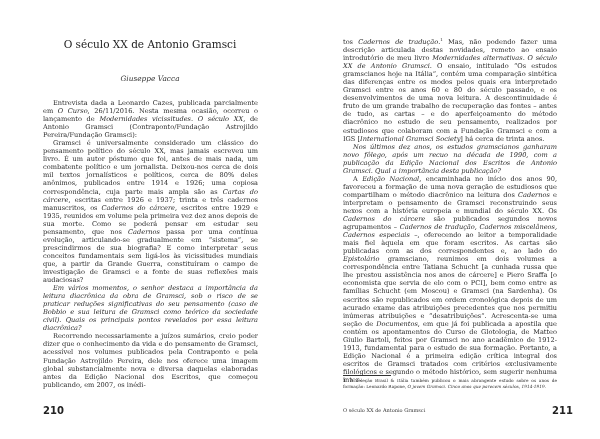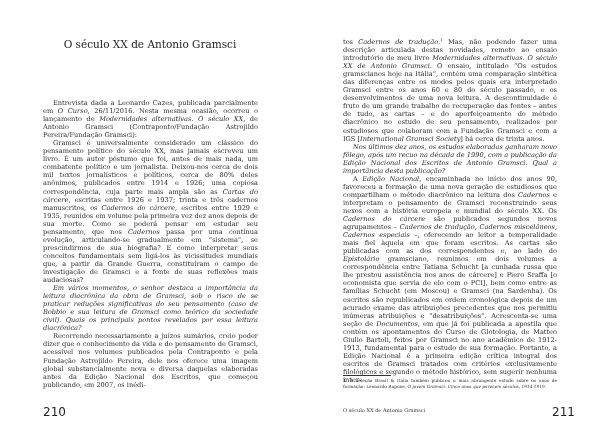--- a/index.html
+++ b/index.html
@@ -11,46 +11,47 @@
   .text { position:absolute; font-size:6.6px; line-height:8.05px; text-align:justify; }
   .left .text { left:43px; width:215px; }
   .right .text { left:43px; width:214px; }
   p { margin:0; text-indent:10px; }
   p.noindent { text-indent:0; }
   em { }
   .title { position:absolute; left:0; width:300px; text-align:center; top:38px;
            font-size:10.5px; color:#222; }
   .author { position:absolute; left:0; width:300px; text-align:center; top:74px;
             font-size:7.4px; font-style:italic; color:#333; }
-  .pnum { position:absolute; font-size:12px; font-weight:normal; font-family:"DejaVu Sans", sans-serif; color:#222; }
+  .pnum { position:absolute; font-size:10px; font-weight:bold; font-family:"DejaVu Sans", sans-serif; color:#222; }
   .footrule { position:absolute; left:43px; top:375px; width:48px; height:0; border-top:0.8px solid #333; }
   .footnote { position:absolute; left:43px; top:378px; width:214px; font-size:4.3px; line-height:5.6px;
               text-align:justify; color:#333; }
   .footnote .fn-num { font-weight:bold; margin-right:4px; }
   .running { position:absolute; left:43px; top:407px; font-size:5px; color:#333; }
   sup { font-size:4px; vertical-align:super; line-height:0; }
 </style>
 </head>
 <body>
 
 <div class="page left">
   <div class="title">O século XX de Antonio Gramsci</div>
+  <div class="author">Giuseppe Vacca</div>
   <div class="text" id="left-text" style="top:99px;">
-      <p><span>Entrevista dada a Leonardo Cazes, publicada parcialmente em </span><em>O Curso</em><span>, 26/11/2016. Nesta mesma ocasião, ocorreu o lançamento de </span><em>Modernidades alternativas. O século XX</em><span>, de Antonio Gramsci (Contraponto/Fundação Astrojildo Pereira/Fundação Gramsci):</span></p>
+      <p><span>Entrevista dada a Leonardo Cazes, publicada parcialmente em </span><em>O Curso</em><span>, 26/11/2016. Nesta mesma ocasião, ocorreu o lançamento de </span><em>Modernidades vicissitudes. O século XX</em><span>, de Antonio Gramsci (Contraponto/Fundação Astrojildo Pereira/Fundação Gramsci):</span></p>
       <p><span>Gramsci é universalmente considerado um clássico do pensamento político do século XX, mas jamais escreveu um livro. É um autor póstumo que foi, antes de mais nada, um combatente político e um jornalista. Deixou-nos cerca de dois mil textos jornalísticos e políticos, cerca de 80% deles anônimos, publicados entre 1914 e 1926; uma copiosa correspondência, cuja parte mais ampla são as </span><em>Cartas do cárcere</em><span>, escritas entre 1926 e 1937; trinta e três cadernos manuscritos, os </span><em>Cadernos do cárcere</em><span>, escritos entre 1929 e 1935, reunidos em volume pela primeira vez dez anos depois de sua morte. Como se poderá pensar em estudar seu pensamento, que nos </span><em>Cadernos</em><span> passa por uma contínua evolução, articulando-se gradualmente em “sistema”, se prescindirmos de sua biografia? E como interpretar seus conceitos fundamentais sem ligá-los às vicissitudes mundiais que, a partir da Grande Guerra, constituíram o campo de investigação de Gramsci e a fonte de suas reflexões mais audaciosas?</span></p>
       <p><em>Em vários momentos, o senhor destaca a importância da leitura diacrônica da obra de Gramsci, sob o risco de se praticar reduções significativas do seu pensamento (caso de Bobbio e sua leitura de Gramsci como teórico da sociedade civil). Quais os principais pontos revelados por essa leitura diacrônica?</em></p>
       <p><span>Recorrendo necessariamente a juízos sumários, creio poder dizer que o conhecimento da vida e do pensamento de Gramsci, acessível nos volumes publicados pela Contraponto e pela Fundação Astrojildo Pereira, dele nos oferece uma imagem global substancialmente nova e diversa daquelas elaboradas antes da Edição Nacional dos Escritos, que começou publicando, em 2007, os inédi-</span></p>
     </div>
   <div class="pnum" style="left:43px; top:405px;">210</div>
 </div>
 
 <div class="page right">
   <div class="text" id="right-text" style="top:38px;">
       <p class="noindent"><span>tos </span><em>Cadernos de tradução</em><span>.</span><sup>1</sup><span> Mas, não podendo fazer uma descrição articulada destas novidades, remeto ao ensaio introdutório de meu livro </span><em>Modernidades alternativas. O século XX de Antonio Gramsci</em><span>. O ensaio, intitulado “Os estudos gramscianos hoje na Itália”, contém uma comparação sintética das diferenças entre os modos pelos quais era interpretado Gramsci entre os anos 60 e 80 do século passado, e os desenvolvimentos de uma nova leitura. A descontinuidade é fruto de um grande trabalho de recuperação das fontes – antes de tudo, as cartas – e do aperfeiçoamento do método diacrônico no estudo de seu pensamento, realizados por estudiosos que colaboram com a Fundação Gramsci e com a IGS [</span><em>International Gramsci Society</em><span>] há cerca de trinta anos.</span></p>
-      <p><em>Nos últimos dez anos, os estudos elaboradas ganharam novo fôlego, após um recuo na década de 1990, com a publicação da Edição Nacional dos Escritos de Antonio Gramsci. Qual a importância desta publicação?</em></p>
+      <p><em>Nos últimos dez anos, os estudos gramscianos ganharam novo fôlego, após um recuo na década de 1990, com a publicação da Edição Nacional dos Escritos de Antonio Gramsci. Qual a importância desta publicação?</em></p>
       <p><span>A </span><em>Edição Nacional</em><span>, encaminhada no início dos anos 90, favoreceu a formação de uma nova geração de estudiosos que compartilham o método diacrônico na leitura dos </span><em>Cadernos</em><span> e interpretam o pensamento de Gramsci reconstruindo seus nexos com a história europeia e mundial do século XX. Os </span><em>Cadernos do cárcere</em><span> são publicados segundos novos agrupamentos – </span><em>Cadernos de tradução, Cadernos miscelâneos, Cadernos especiais</em><span> –, oferecendo ao leitor a temporalidade mais fiel àquela em que foram escritos. As cartas são publicadas com as dos correspondentes e, ao lado do </span><em>Epistolário</em><span> gramsciano, reunimos em dois volumes a correspondência entre Tatiana Schucht [a cunhada russa que lhe prestou assistência nos anos de cárcere] e Piero Sraffa [o economista que servia de elo com o PCI], bem como entre as famílias Schucht (em Moscou) e Gramsci (na Sardenha). Os escritos são republicados em ordem cronológica depois de um acurado exame das atribuições precedentes que nos permitiu inúmeras atribuições e “desatribuições”. Acrescenta-se uma seção de </span><em>Documentos</em><span>, em que já foi publicada a apostila que contém os apontamentos do Curso de Glotologia, de Matteo Giulio Bartoli, feitos por Gramsci no ano acadêmico de 1912-1913, fundamental para o estudo de sua formação. Portanto, a Edição Nacional é a primeira edição crítica integral dos escritos de Gramsci tratados com critérios exclusivamente filológicos e segundo o método histórico, sem sugerir nenhuma inter-</span></p>
     </div>
   <div class="footrule"></div>
   <div class="footnote">
     <span class="fn-num">1</span><span id="fn-text"><span>A coleção Brasil &amp; Itália também publicou o mais abrangente estudo sobre os anos de formação: Leonardo Rapone, </span><em>O jovem Gramsci. Cinco anos que parecem séculos, 1914-1919</em><span>.</span></span>
   </div>
   <div class="running">O século XX de Antonio Gramsci</div>
   <div class="pnum" style="left:252px; top:405px;">211</div>
 </div>
 

